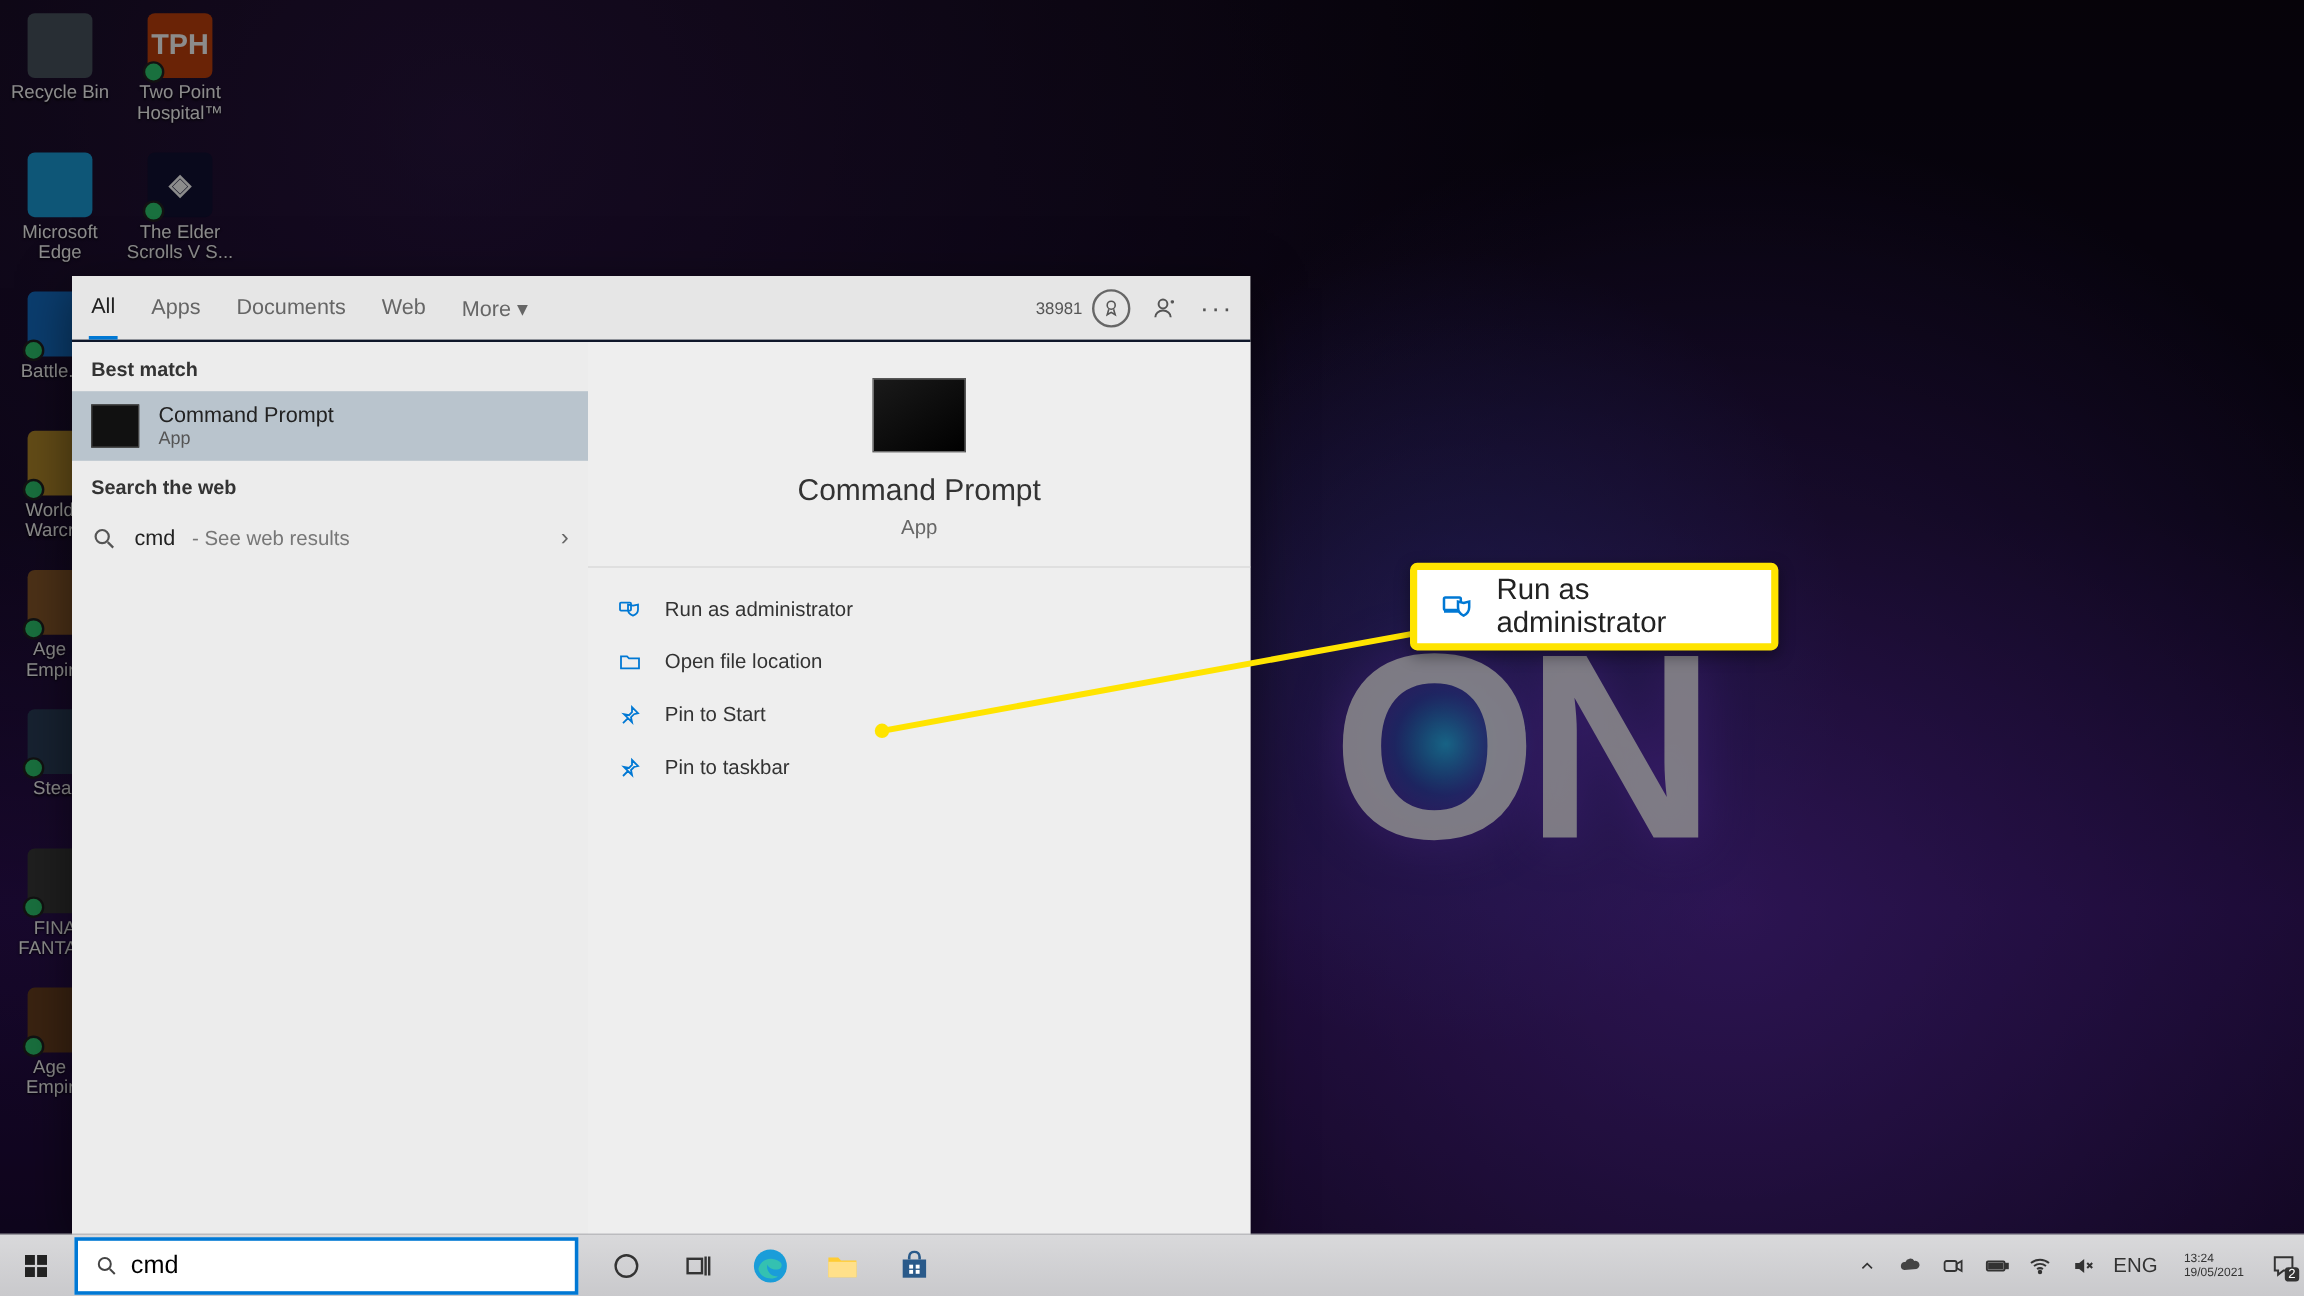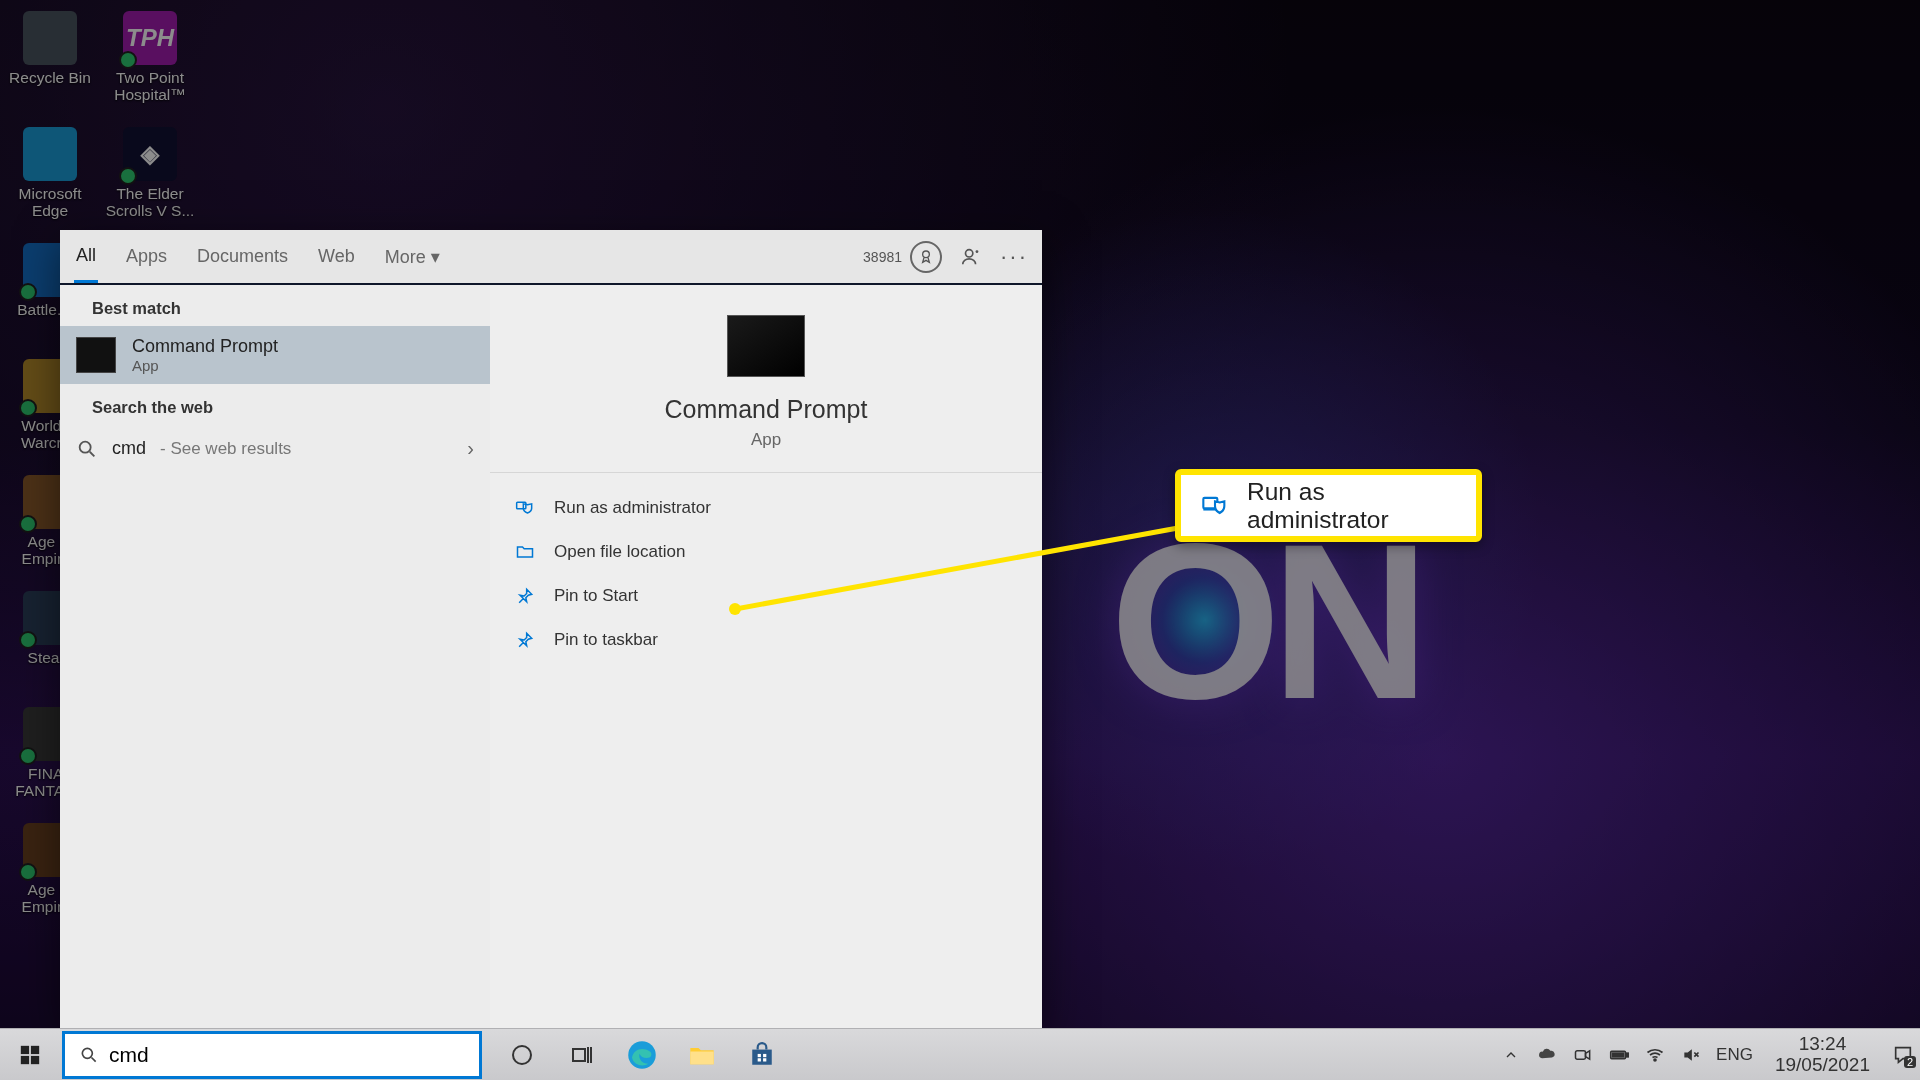--- a/index.html
+++ b/index.html
@@ -45,21 +45,21 @@
 .popup-tabs { height: 55px; display: flex; align-items: center; padding: 0 14px; gap: 26px; border-bottom: 2px solid #0f172a; }
 .tab { font-size: 18px; color: #666; padding: 14px 2px; cursor: pointer; }
 .tab.active { color: #222; border-bottom: 3px solid #0078d4; }
 .tabs-right { margin-left: auto; display: flex; align-items: center; gap: 18px; color: #555; }
 .rewards { display: flex; align-items: center; gap: 8px; font-size: 14px; }
 .rewards .badge-circle { width: 32px; height: 32px; border: 2px solid #666; border-radius: 50%; display: flex; align-items: center; justify-content: center; font-size: 15px; }
 .ellipsis { font-size: 22px; letter-spacing: 2px; cursor: pointer; }
 
 .popup-body { flex: 1; display: flex; }
 .left-pane { width: 430px; background: #ececec; display: flex; flex-direction: column; }
-.section-title { padding: 14px 16px 8px; font-size: 16.5px; color: #333; font-weight: 600; margin-left: 16px; }
+.section-title { padding: 14px 16px 8px; font-size: 16.5px; color: #333; font-weight: 600; }
 .result-row { display: flex; align-items: center; gap: 16px; padding: 10px 16px; cursor: pointer; }
 .result-row.selected { background: #b9c4cd; }
 .result-thumb { width: 40px; height: 36px; background: #111; border: 1px solid #444; }
 .result-text .t1 { font-size: 18px; color: #222; }
 .result-text .t2 { font-size: 15px; color: #555; }
 .web-row { display: flex; align-items: center; gap: 14px; padding: 12px 16px; cursor: pointer; }
 .web-row .mag { width: 22px; height: 22px; }
 .web-row .q { font-size: 18px; color: #222; }
 .web-row .hint { font-size: 17px; color: #777; }
 .web-row .chev { margin-left: auto; color: #666; font-size: 20px; }
@@ -97,21 +97,21 @@
 .tb-btn { width: 60px; height: 52px; display: flex; align-items: center; justify-content: center; cursor: pointer; }
 .search-box {
   width: 420px; height: 48px; margin-left: 2px; margin-top: 0;
   border: 3px solid #0078d4; background: #fff;
   display: flex; align-items: center; gap: 10px; padding: 0 14px;
 }
 .search-box .mag { width: 20px; height: 20px; color: #555; }
 .search-box input { border: none; outline: none; font-size: 21px; flex: 1; background: transparent; }
 .taskbar-apps { display: flex; align-items: center; margin-left: 10px; }
 .tray { margin-left: auto; display: flex; align-items: center; gap: 14px; padding-right: 6px; color: #333; font-size: 17px; }
-.tray .clock { display: flex; flex-direction: column; align-items: center; font-size: 19px; line-height: 1.1; padding: 0 8px; }
+.tray .clock { display: flex; flex-direction: column; align-items: flex-start; font-size: 10px; line-height: 1.1; padding: 0 8px; }
 .tray-icon { width: 22px; height: 22px; display: flex; align-items: center; justify-content: center; }
 
 svg { display: block; }
 </style>
 </head>
 <body>
 
 <div class="desktop">
   <div class="wallpaper-swirl"></div>
   <div class="wallpaper-text">ON</div>
@@ -159,21 +159,21 @@
       </div>
       <div class="d-icon">
         <div class="pic" style="background: rgb(106, 64, 32);">
           <div class="badge"></div>
         </div>
         <div class="lab">Age of Empires</div>
       </div>
     </div>
   <div class="icon-col" id="col2">
       <div class="d-icon">
-        <div class="pic" style="background: #a21caf; font-style: italic;">TPH<div class="badge"></div></div>
+        <div class="pic" style="background: #c2410c;">TPH<div class="badge"></div></div>
         <div class="lab">Two Point Hospital™</div>
       </div>
       <div class="d-icon">
         <div class="pic" style="background: rgb(17, 17, 51);">◈<div class="badge"></div></div>
         <div class="lab">The Elder Scrolls V S...</div>
       </div>
     </div>
 </div>
 
 <div class="overlay-dim"></div>

